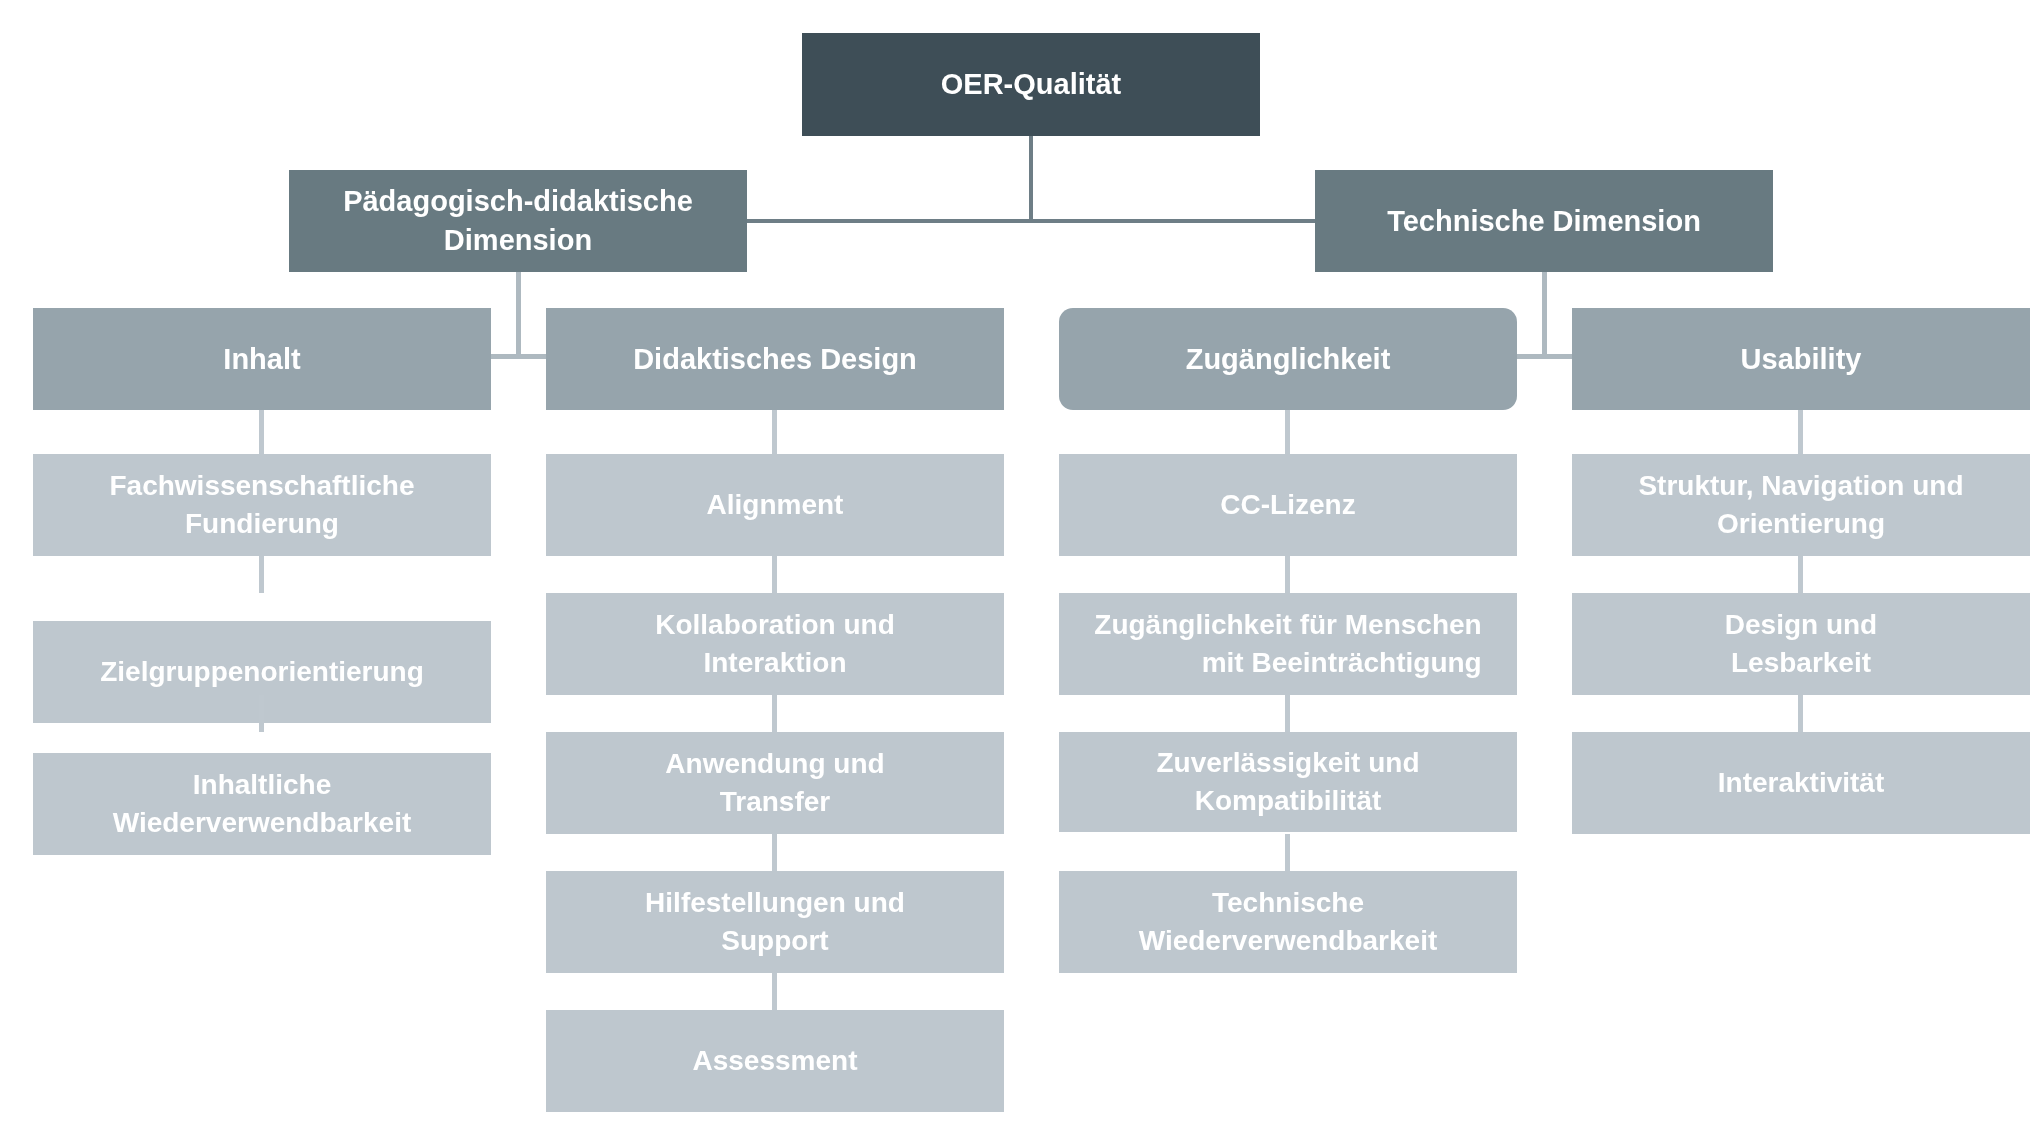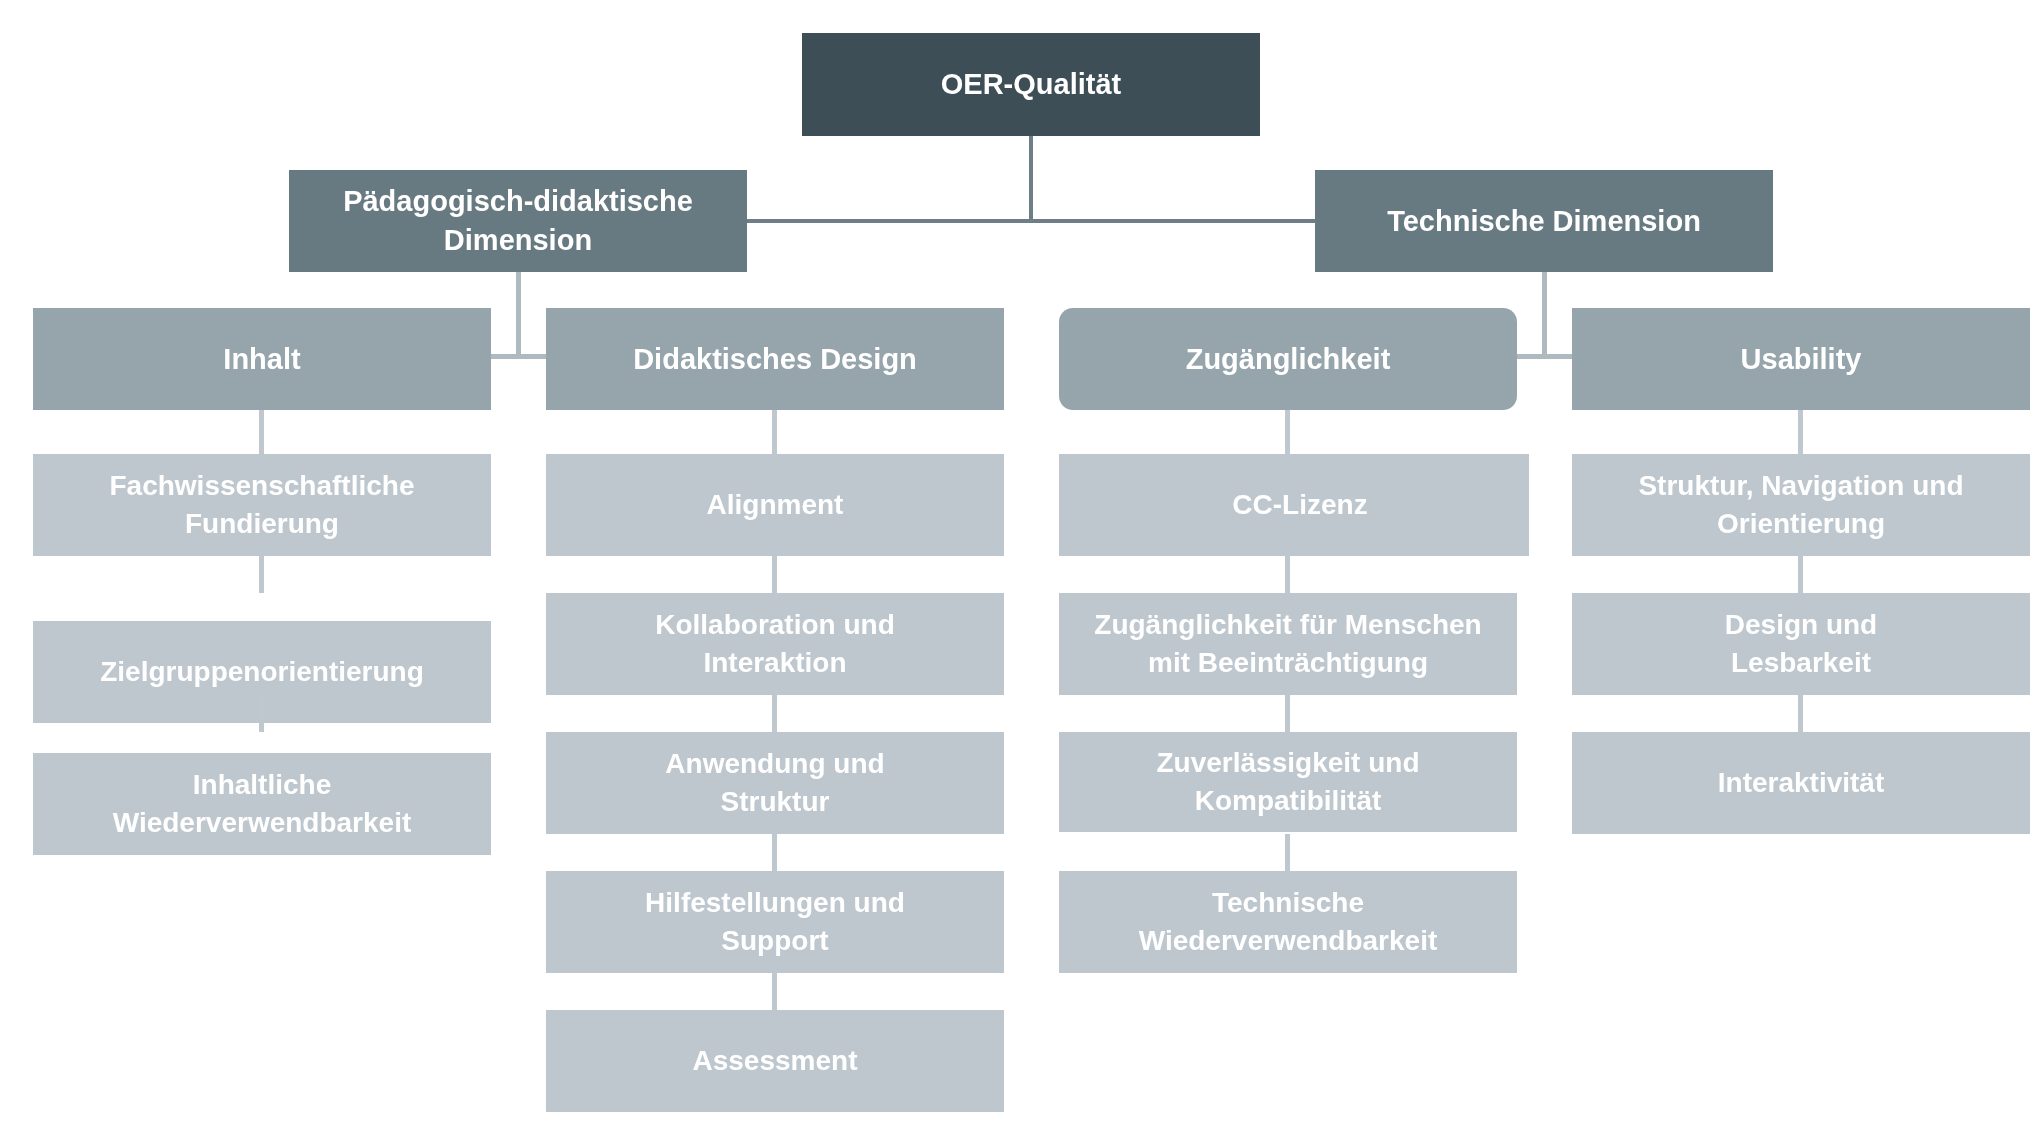--- a/index.html
+++ b/index.html
@@ -53,31 +53,31 @@
 <div class="box item-box" style="left:33px;top:732px;width:458px;height:102px;margin-top:21px;">Inhaltliche
 Wiederverwendbarkeit</div>
 
 <div class="line line-light" style="left:772px;top:410px;width:5px;height:44px;"></div>
 <div class="box item-box" style="left:546px;top:454px;width:458px;height:102px;">Alignment</div>
 <div class="line line-light" style="left:772px;top:556px;width:5px;height:37px;"></div>
 <div class="box item-box" style="left:546px;top:593px;width:458px;height:102px;">Kollaboration und
 Interaktion</div>
 <div class="line line-light" style="left:772px;top:695px;width:5px;height:37px;"></div>
 <div class="box item-box" style="left:546px;top:732px;width:458px;height:102px;">Anwendung und
-Struktur</div>
+Transfer</div>
 <div class="line line-light" style="left:772px;top:834px;width:5px;height:37px;"></div>
 <div class="box item-box" style="left:546px;top:871px;width:458px;height:102px;">Hilfestellungen und
 Support</div>
 <div class="line line-light" style="left:772px;top:973px;width:5px;height:37px;"></div>
 <div class="box item-box" style="left:546px;top:1010px;width:458px;height:102px;">Assessment</div>
 
 <div class="line line-light" style="left:1285px;top:410px;width:5px;height:44px;"></div>
-<div class="box item-box" style="left:1059px;top:454px;width:458px;height:102px;padding-left:12px;">CC-Lizenz</div>
+<div class="box item-box" style="left:1059px;top:454px;width:458px;height:102px;">CC-Lizenz</div>
 <div class="line line-light" style="left:1285px;top:556px;width:5px;height:37px;"></div>
-<div class="box item-box" style="left:1059px;top:593px;width:458px;height:102px;">Zugänglichkeit für Menschen
+<div class="box item-box" style="left:1059px;top:593px;width:458px;height:102px;text-align:right;">Zugänglichkeit für Menschen
 mit Beeinträchtigung</div>
 <div class="line line-light" style="left:1285px;top:695px;width:5px;height:37px;"></div>
 <div class="box item-box" style="left:1059px;top:732px;width:458px;height:100px;">Zuverlässigkeit und
 Kompatibilität</div>
 <div class="line line-light" style="left:1285px;top:834px;width:5px;height:37px;"></div>
 <div class="box item-box" style="left:1059px;top:871px;width:458px;height:102px;">Technische
 Wiederverwendbarkeit</div>
 
 <div class="line line-light" style="left:1798px;top:410px;width:5px;height:44px;"></div>
 <div class="box item-box" style="left:1572px;top:454px;width:458px;height:102px;">Struktur, Navigation und

